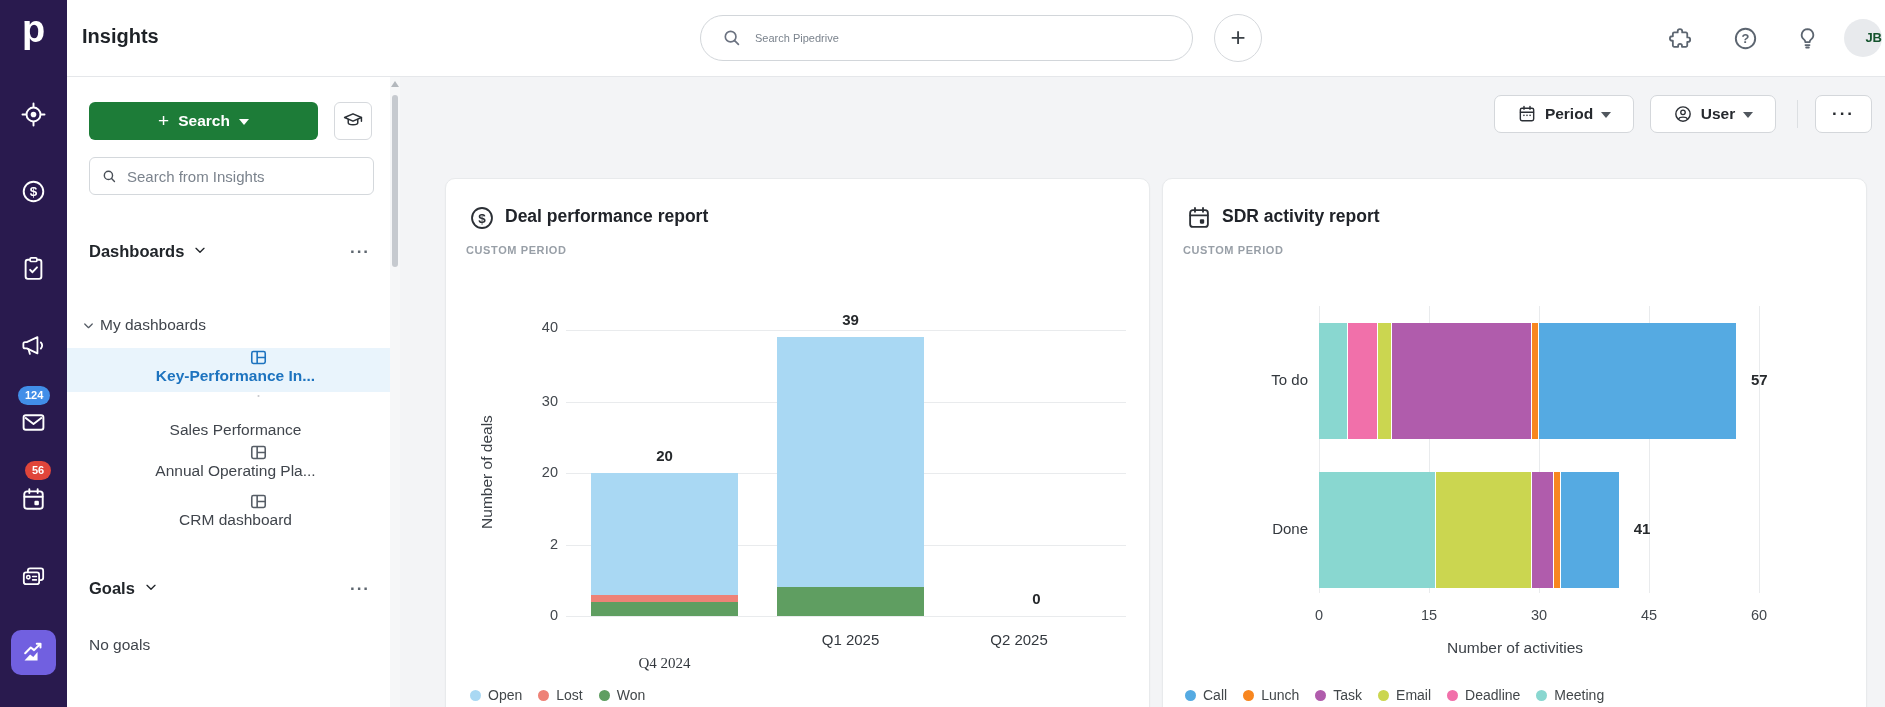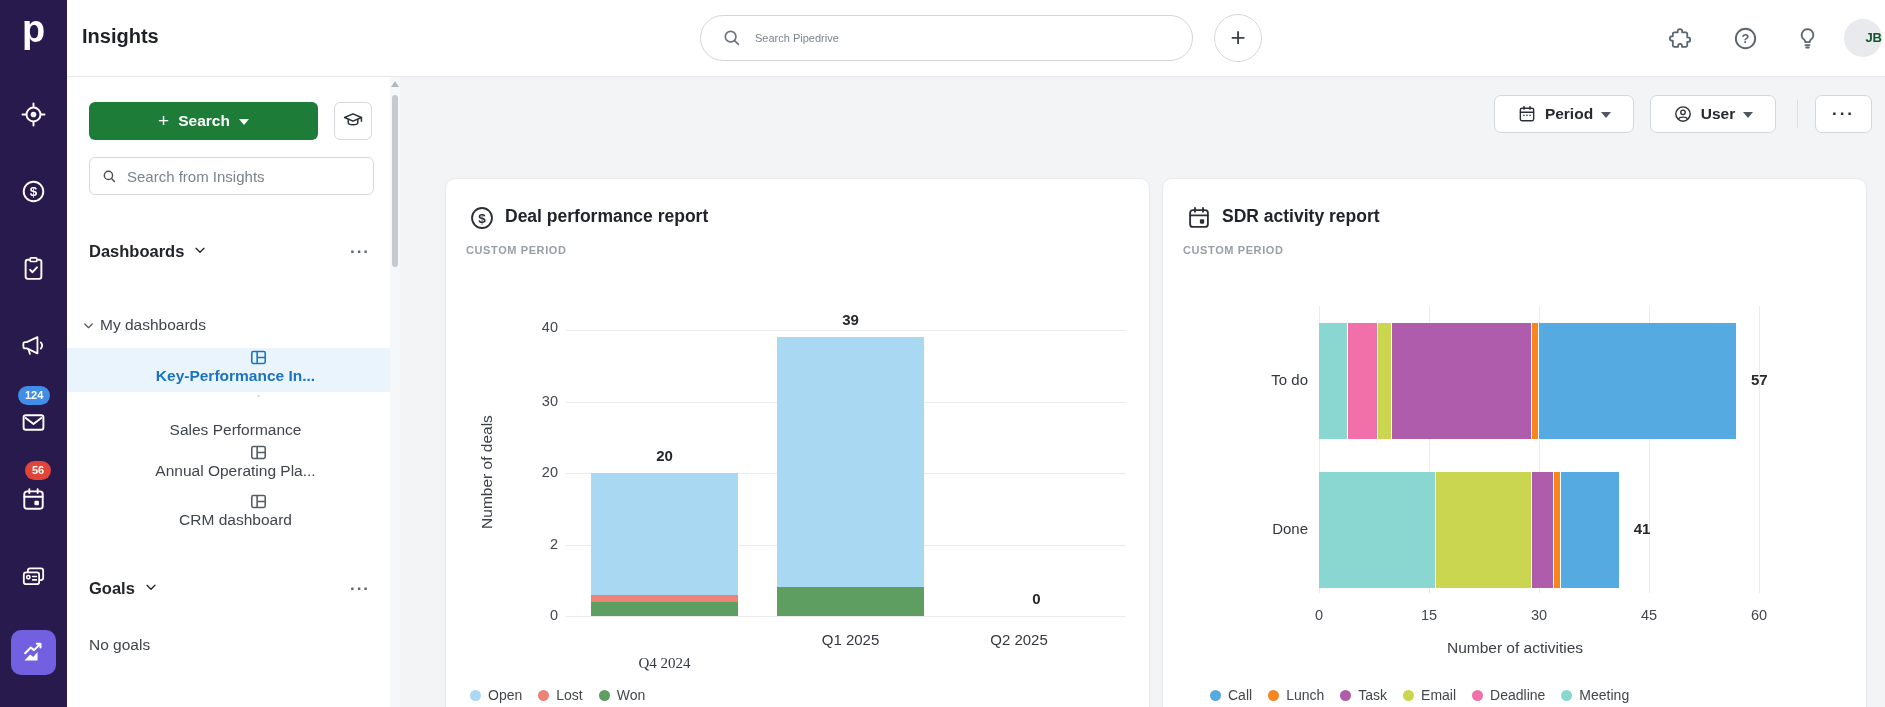--- a/index.html
+++ b/index.html
@@ -345,21 +345,21 @@
         <div class="total-label" style="left: 588px; top: 192px; text-align: left;">57</div>
         <div class="cat-label-h" style="left: 0px; width: 145px; top: 192px;">To do</div>
         <div class="bar-seg" style="left: 156px; width: 116.333px; top: 293px; height: 116px; background: rgb(137, 215, 208);"></div>
         <div class="bar-seg" style="left: 273.333px; width: 94.3333px; top: 293px; height: 116px; background: rgb(203, 214, 80);"></div>
         <div class="bar-seg" style="left: 368.667px; width: 21px; top: 293px; height: 116px; background: rgb(176, 92, 172);"></div>
         <div class="bar-seg" style="left: 390.667px; width: 6.33333px; top: 293px; height: 116px; background: rgb(248, 134, 31);"></div>
         <div class="bar-seg" style="left: 398px; width: 57.6667px; top: 293px; height: 116px; background: rgb(85, 170, 226);"></div>
         <div class="total-label" style="left: 470.667px; top: 341px; text-align: left;">41</div>
         <div class="cat-label-h" style="left: 0px; width: 145px; top: 341px;">Done</div>
         <div class="axis-title-x" style="left: 202px; width: 300px; top: 460px;">Number of activities</div>
-        <div class="legend" style="left: 22px; top: 508px; margin-left: 25px;">
+        <div class="legend" style="left: 22px; top: 508px;">
           <div class="legend-item">
             <div class="legend-dot" style="background: rgb(85, 170, 226);"></div>
             <div class="legend-text">Call</div>
           </div>
           <div class="legend-item">
             <div class="legend-dot" style="background: rgb(248, 134, 31);"></div>
             <div class="legend-text">Lunch</div>
           </div>
           <div class="legend-item">
             <div class="legend-dot" style="background: rgb(176, 92, 172);"></div>

